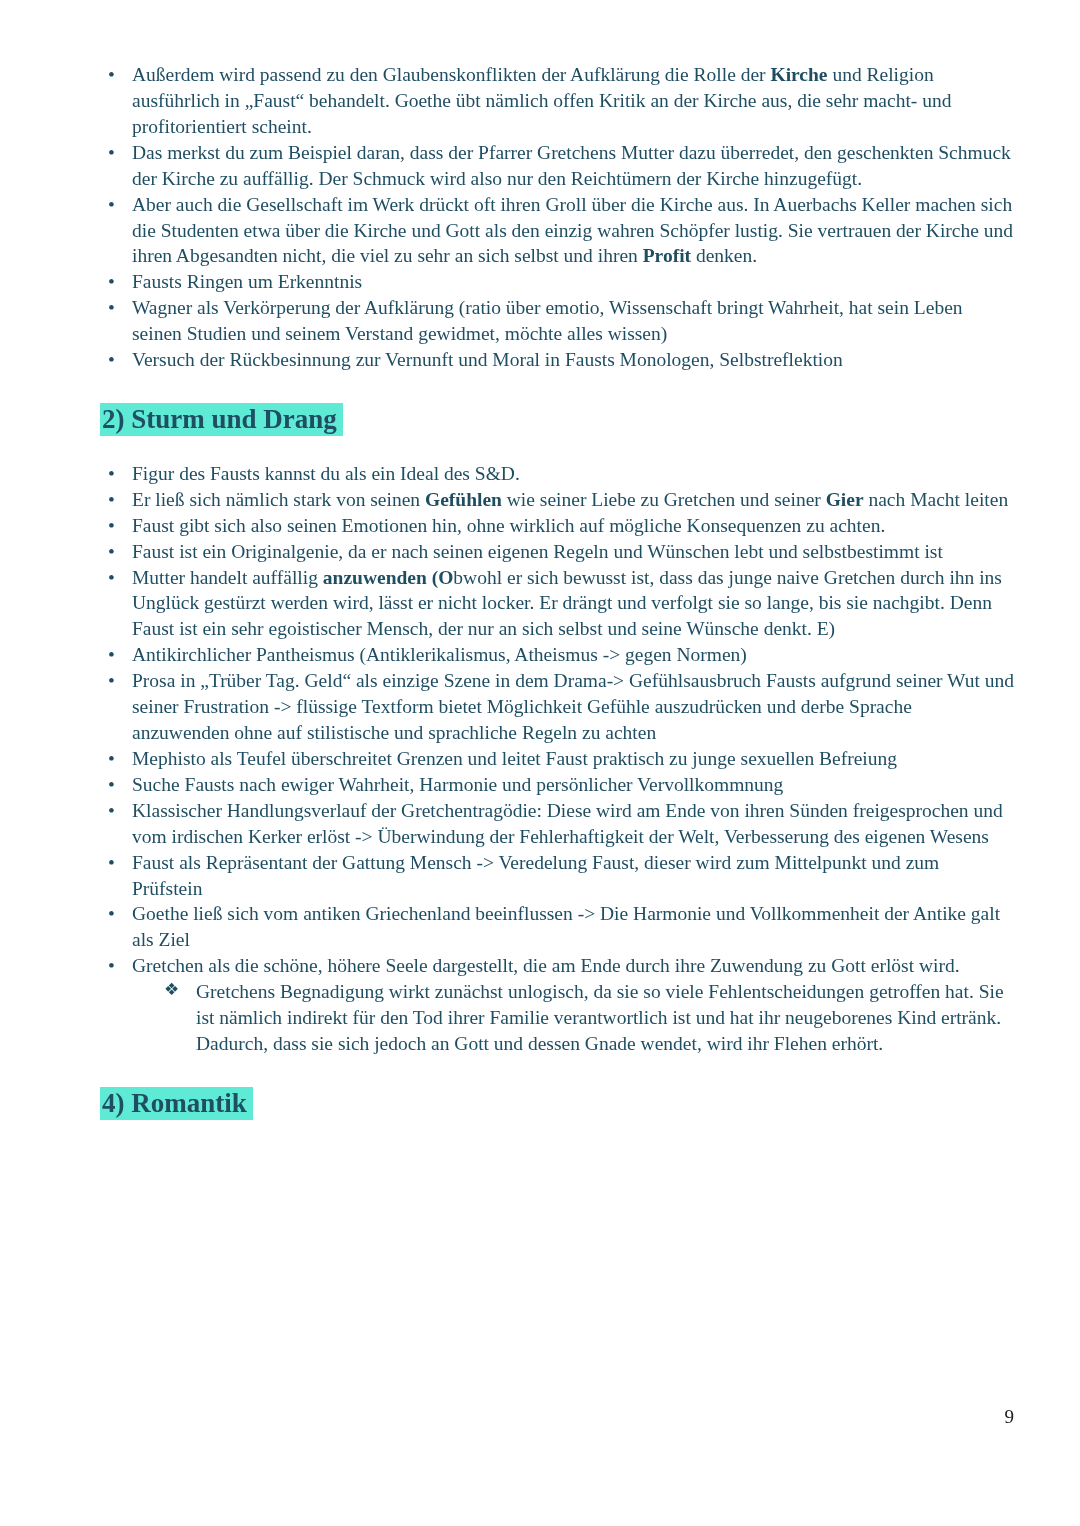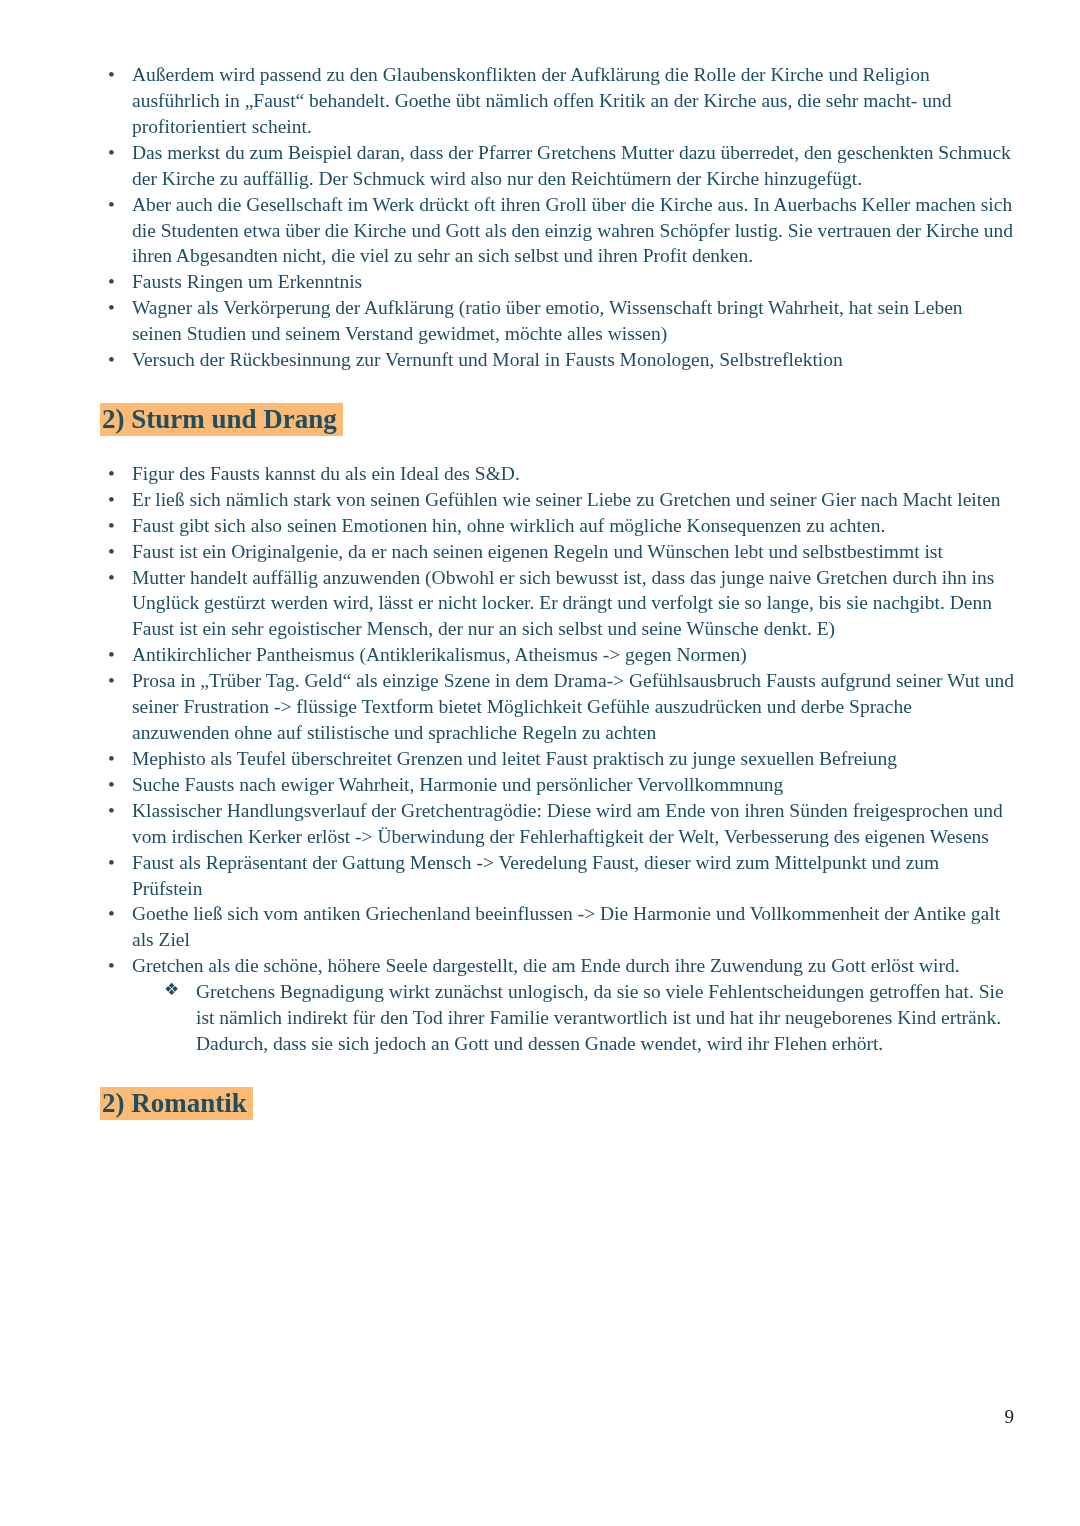--- a/index.html
+++ b/index.html
@@ -15,29 +15,29 @@
     line-height:1.33;
     color:#1f4e63;
     overflow:hidden;
   }
   .bullet-list { margin:0; }
   .bullet-item { display:flex; align-items:flex-start; padding-left:8px; }
   .bullet-item.sub { margin-left:56px; }
   .marker { flex:0 0 24px; width:24px; }
   .bullet-item.sub .marker { flex:0 0 32px; width:32px; font-size:17px; }
   .text { flex:1 1 auto; }
-  b { font-weight:normal;text-align:right; }
+  b { font-weight:bold;text-align:right; }
   h2.section-heading {
     font-size:27px;
     font-weight:bold;
     margin:30px 0 24px 0;
     line-height:1.25;
   }
   h2.section-heading .highlight {
-    background:#fdba74;
+    background:#5eead4;
     padding:1px 6px 2px 2px;
   }
   .page-number {
     position:absolute;
     right:66px;
     top:1404px;
     color:#1a1a1a;
     font-size:19px;
   }
 </style>
@@ -126,16 +126,16 @@
         </div>
         <div class="bullet-item">
           <span class="marker">•</span>
           <span class="text"><span>Gretchen als die schöne, höhere Seele dargestellt, die am Ende durch ihre Zuwendung zu Gott erlöst wird.</span></span>
         </div>
         <div class="bullet-item sub">
           <span class="marker">❖</span>
           <span class="text"><span>Gretchens Begnadigung wirkt zunächst unlogisch, da sie so viele Fehlentscheidungen getroffen hat. Sie ist nämlich indirekt für den Tod ihrer Familie verantwortlich ist und hat ihr neugeborenes Kind ertränk. Dadurch, dass sie sich jedoch an Gott und dessen Gnade wendet, wird ihr Flehen erhört.</span></span>
         </div>
       </div>
-      <h2 class="section-heading"><span class="highlight">2) Romantik</span></h2>
+      <h2 class="section-heading"><span class="highlight">4) Romantik</span></h2>
     </div>
   <div class="page-number">9</div>
 </div>
 
 </body></html>

